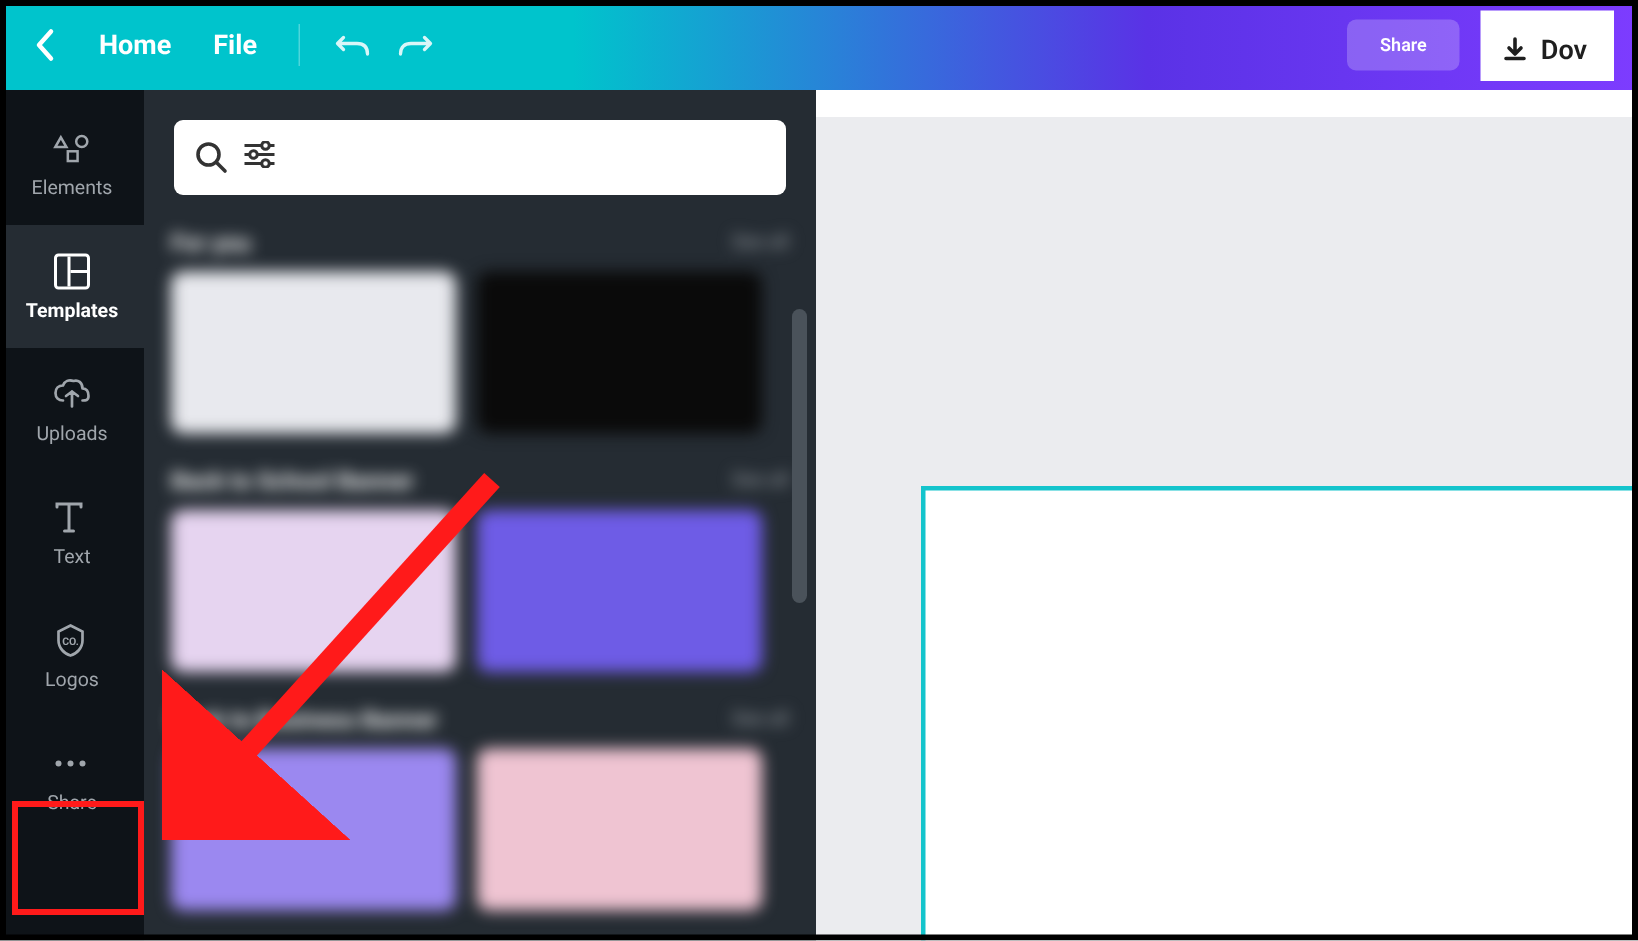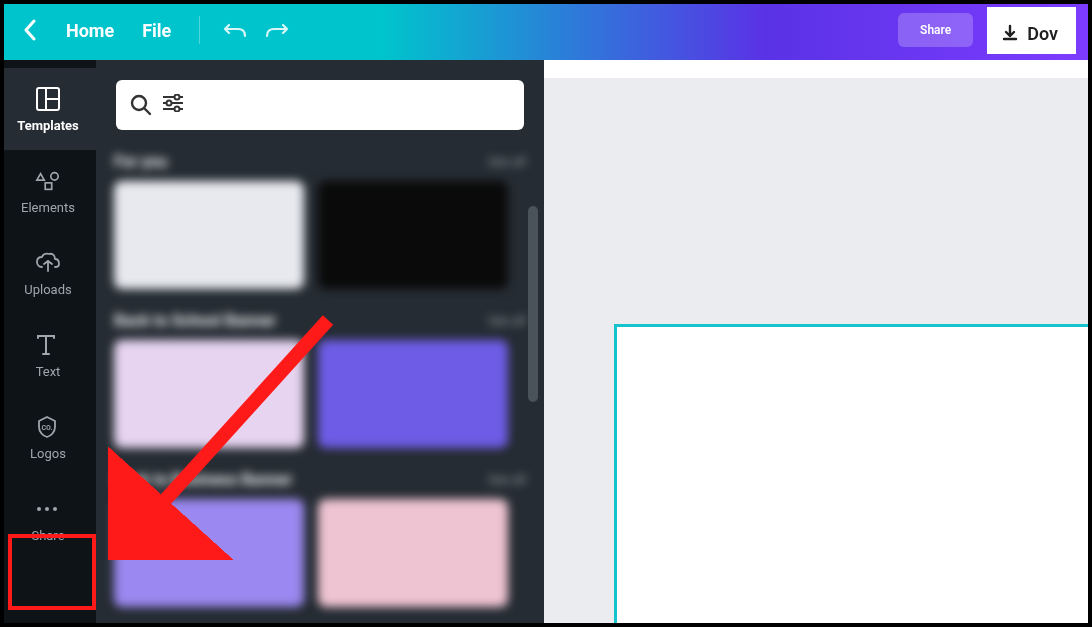--- a/index.html
+++ b/index.html
@@ -85,39 +85,39 @@
   <button class="download-btn">
     <svg width="18" height="18" viewBox="0 0 18 18" fill="none">
         <path d="M9 2V12M9 12L5 8M9 12L13 8M3 15H15" stroke="#1f1f1f" stroke-width="2.4" stroke-linecap="round" stroke-linejoin="round"></path>
       </svg>
     <span>Dov</span>
   </button>
 </div>
 
 <div class="main">
   <div class="sidebar">
+    <div class="side-item">
+      <div class="side-icon">
+        <svg width="28" height="20" viewBox="0 0 28 20" fill="none">
+            <path d="M6 2L10 9H2L6 2Z" stroke="#a0a6ac" stroke-width="1.8"></path>
+            <circle cx="21" cy="5" r="4" stroke="#a0a6ac" stroke-width="1.8"></circle>
+            <rect x="11" y="12" width="7" height="7" stroke="#a0a6ac" stroke-width="1.8"></rect>
+          </svg>
+      </div>
+      <span>Elements</span>
+    </div>
     <div class="side-item active">
       <div class="side-icon">
         <svg width="26" height="26" viewBox="0 0 26 26" fill="none">
             <rect x="2" y="2" width="22" height="22" rx="2" stroke="#fff" stroke-width="2"></rect>
             <line x1="11" y1="3" x2="11" y2="23" stroke="#fff" stroke-width="2"></line>
             <line x1="12" y1="13" x2="23" y2="13" stroke="#fff" stroke-width="2"></line>
           </svg>
       </div>
       <span>Templates</span>
-    </div>
-    <div class="side-item">
-      <div class="side-icon">
-        <svg width="28" height="20" viewBox="0 0 28 20" fill="none">
-            <path d="M6 2L10 9H2L6 2Z" stroke="#a0a6ac" stroke-width="1.8"></path>
-            <circle cx="21" cy="5" r="4" stroke="#a0a6ac" stroke-width="1.8"></circle>
-            <rect x="11" y="12" width="7" height="7" stroke="#a0a6ac" stroke-width="1.8"></rect>
-          </svg>
-      </div>
-      <span>Elements</span>
     </div>
     <div class="side-item">
       <div class="side-icon">
         <svg width="26" height="22" viewBox="0 0 26 22" fill="none">
             <path d="M7 15C4 15 2 13 2 10C2 7 4 5 7 5C8 2 11 1 14 2C17 1 20 3 20 7C23 7 24 9 24 12C24 15 22 15 20 15M13 19V9M13 9L9 12M13 9L17 12" stroke="#a0a6ac" stroke-width="1.8" stroke-linecap="round" stroke-linejoin="round"></path>
           </svg>
       </div>
       <span>Uploads</span>
     </div>
     <div class="side-item">

